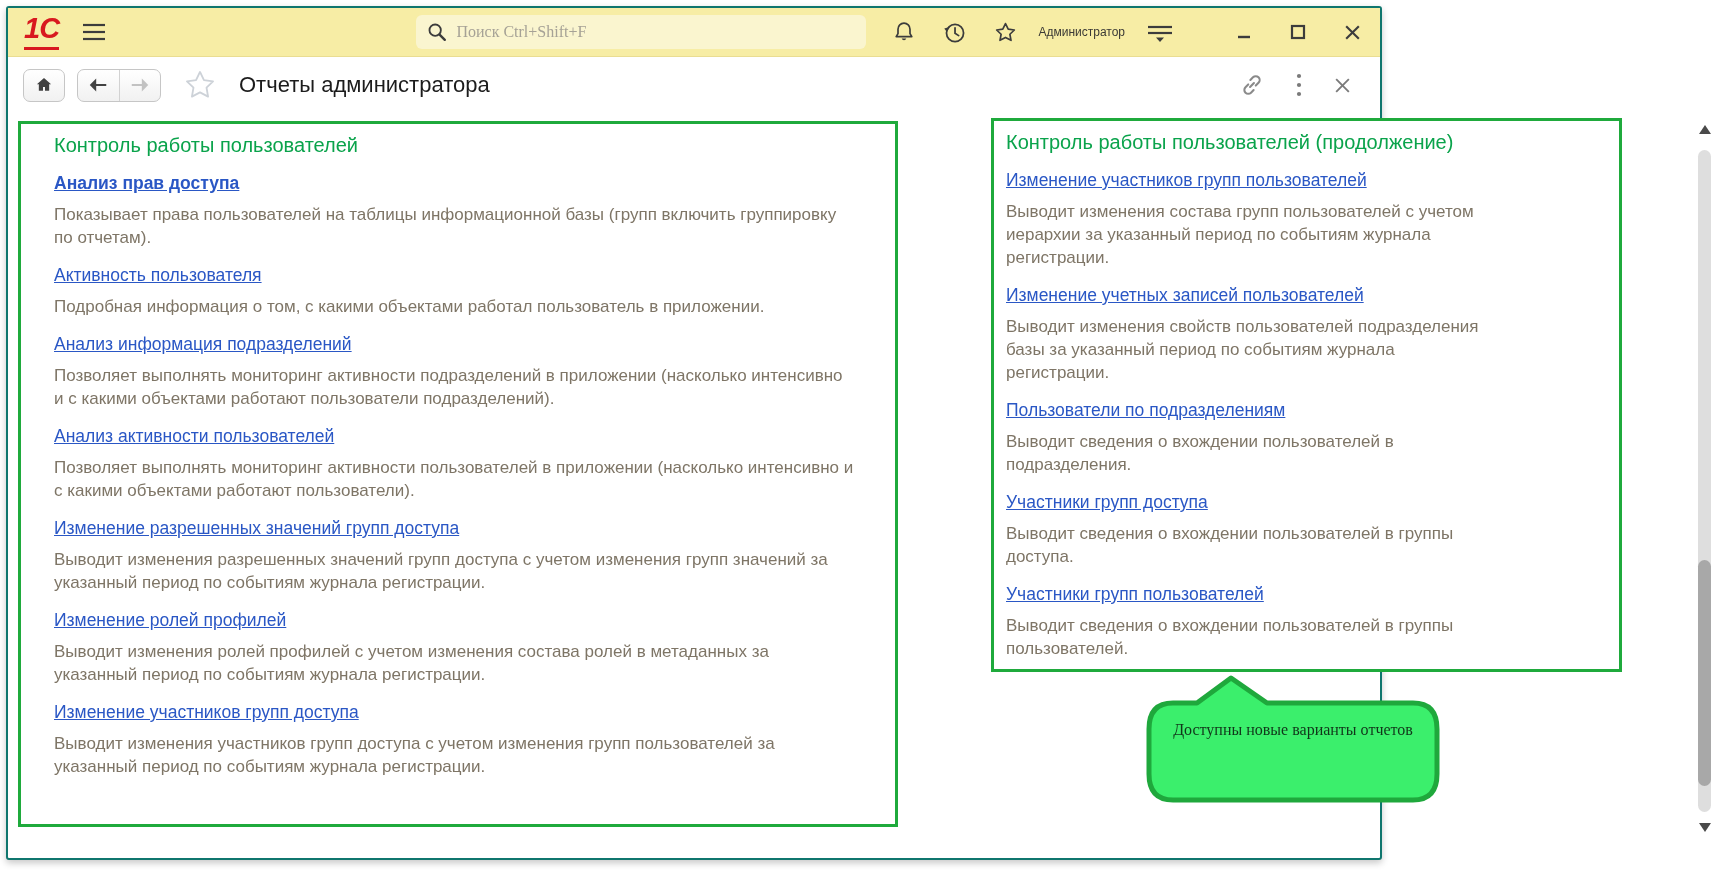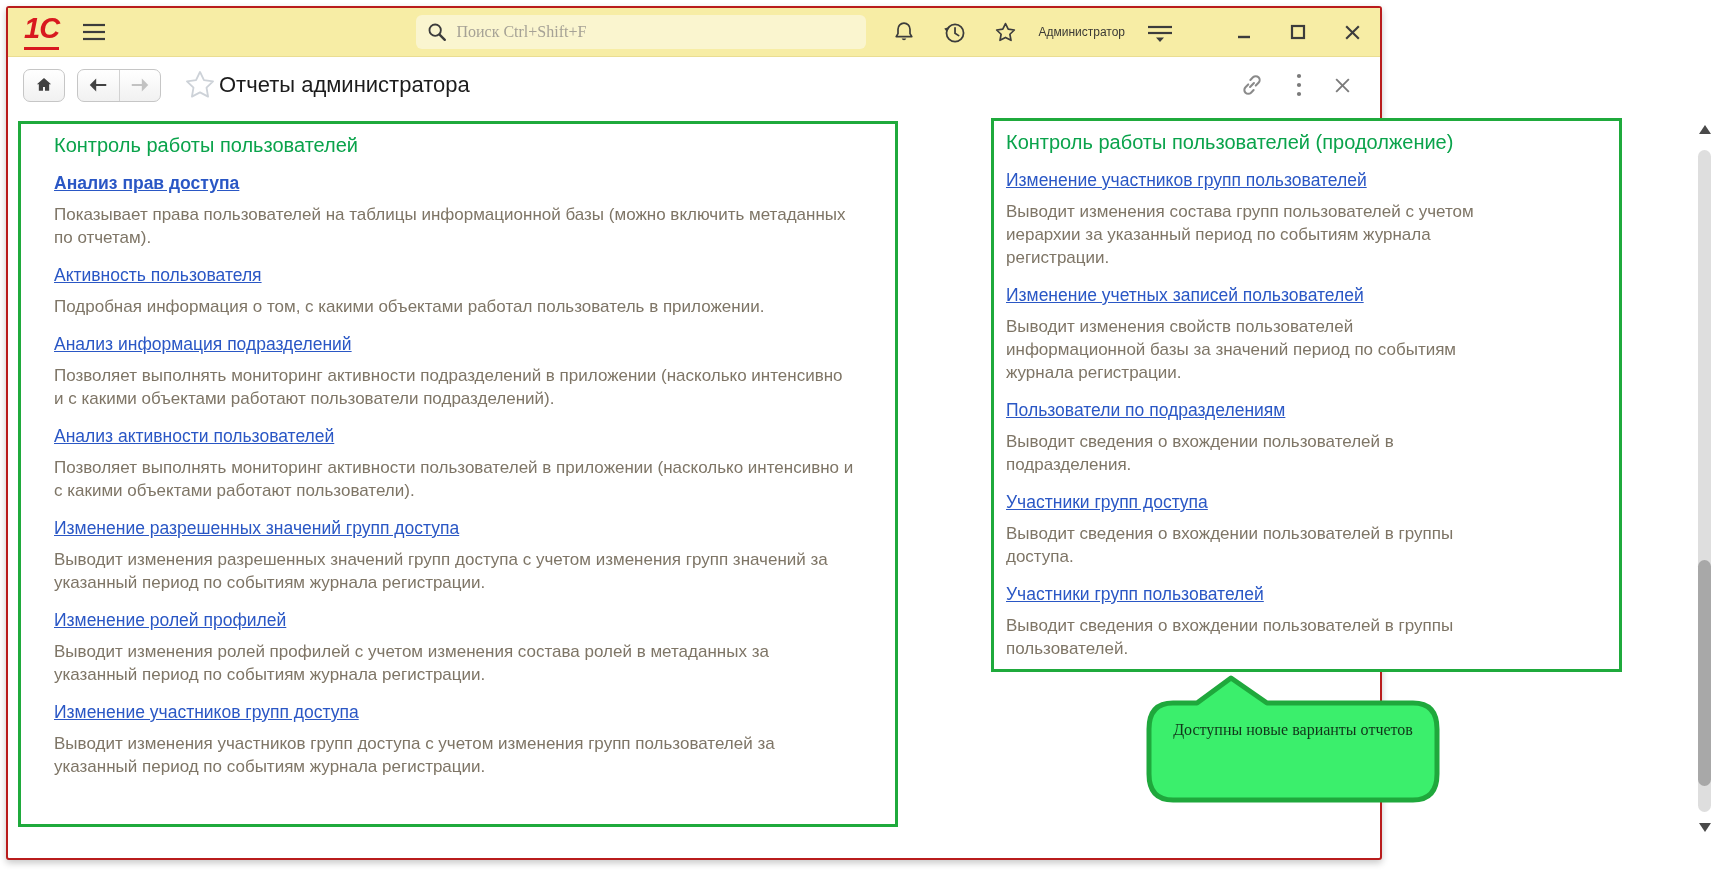--- a/index.html
+++ b/index.html
@@ -7,21 +7,21 @@
     width: 1723px; height: 872px;
     overflow: hidden;
     background: #ffffff;
     font-family: "Liberation Sans", sans-serif;
   }
   .window {
     position: absolute;
     left: 6px; top: 6px;
     width: 1376px; height: 854px;
     background: #ffffff;
-    border: 2px solid #b91c1c;
+    border: 2px solid #0f766e;
     border-radius: 3px;
     box-shadow: 0 3px 7px rgba(0,0,0,0.22);
   }
   
   .titlebar {
     position: absolute; left: 0; top: 0; right: 0;
     height: 49px;
     background: #f7eda5;
     border-bottom: 1px solid #eadd92;
     display: flex; align-items: center;
@@ -83,21 +83,21 @@
     border-radius: 7px;
     display: flex; align-items: center; justify-content: center;
     cursor: pointer;
   }
   .home-btn { width: 42px; }
   .nav-group { margin-left: 12px; width: 84px; padding: 0; overflow: hidden; }
   .nav-half { flex: 1; height: 100%; display: flex; align-items: center; justify-content: center; }
   .nav-half.back { border-right: 1px solid #d2d2d2; }
   .fav-star { margin-left: 22px; display: flex; align-items: center; cursor: pointer; }
   .page-title {
-    margin-left: 2px;
+    margin-left: 22px;
     font-size: 22px;
     color: #1c1c1c;
     white-space: nowrap;
   }
   .toolbar-right { margin-left: auto; display: flex; align-items: center; gap: 30px; }
   
   .green-box {
     position: absolute;
     border: 3px solid #1faa3c;
     background: #ffffff;
@@ -310,21 +310,21 @@
           </svg>
       </div>
     </div>
   </div>
 
   <div class="green-box left-box">
     <div class="box-heading">Контроль работы пользователей</div>
     <div>
   <div class="report-item">
     <a href="#" class="report-link bold">Анализ прав доступа</a>
-    <div class="report-desc">Показывает права пользователей на таблицы информационной базы (можно включить метаданных по отчетам).</div>
+    <div class="report-desc">Показывает права пользователей на таблицы информационной базы (групп включить группировку по отчетам).</div>
   </div>
 
   <div class="report-item">
     <a href="#" class="report-link">Активность пользователя</a>
     <div class="report-desc">Подробная информация о том, с какими объектами работал пользователь в приложении.</div>
   </div>
 
   <div class="report-item">
     <a href="#" class="report-link">Анализ информация подразделений</a>
     <div class="report-desc">Позволяет выполнять мониторинг активности подразделений в приложении (насколько интенсивно и с какими объектами работают пользователи подразделений).</div>
@@ -355,21 +355,21 @@
   <div class="green-box right-box">
     <div class="box-heading">Контроль работы пользователей (продолжение)</div>
     <div>
   <div class="report-item">
     <a href="#" class="report-link">Изменение участников групп пользователей</a>
     <div class="report-desc">Выводит изменения состава групп пользователей с учетом иерархии за указанный период по событиям журнала регистрации.</div>
   </div>
 
   <div class="report-item">
     <a href="#" class="report-link">Изменение учетных записей пользователей</a>
-    <div class="report-desc">Выводит изменения свойств пользователей информационной базы за значений период по событиям журнала регистрации.</div>
+    <div class="report-desc">Выводит изменения свойств пользователей подразделения базы за указанный период по событиям журнала регистрации.</div>
   </div>
 
   <div class="report-item">
     <a href="#" class="report-link">Пользователи по подразделениям</a>
     <div class="report-desc">Выводит сведения о вхождении пользователей в подразделения.</div>
   </div>
 
   <div class="report-item">
     <a href="#" class="report-link">Участники групп доступа</a>
     <div class="report-desc">Выводит сведения о вхождении пользователей в группы доступа.</div>

